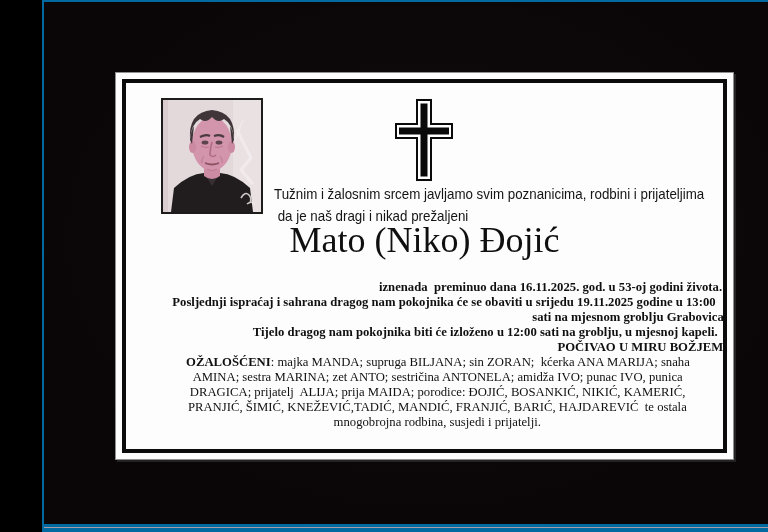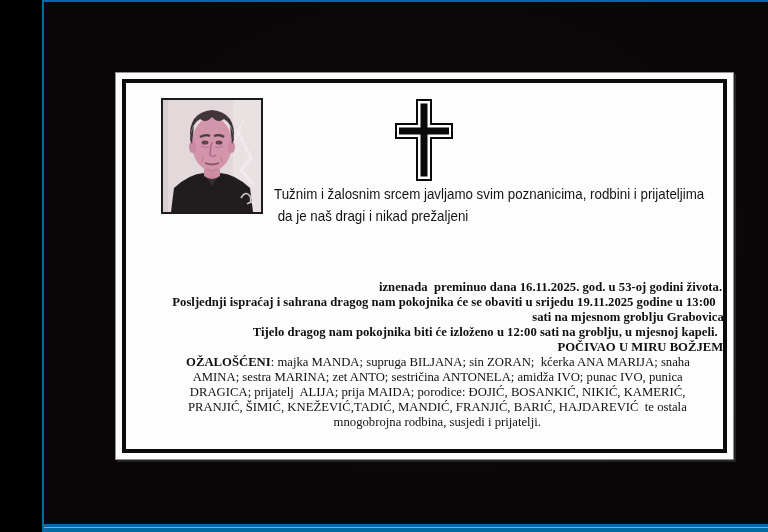--- a/index.html
+++ b/index.html
@@ -113,20 +113,21 @@
         <path d="M22,0 h16 v24 h21 v16 h-21 v42 h-16 v-42 h-21 v-16 h21 Z" fill="#0a0a0a"></path>
         <path d="M24,2 h12 v24 h21 v12 h-21 v42 h-12 v-42 h-21 v-12 h21 Z" fill="#ffffff"></path>
         <path d="M26.5,4.5 h7 v24 h21.5 v7 h-21.5 v42 h-7 v-42 h-21.5 v-7 h21.5 Z" fill="#0a0a0a"></path>
       </svg>
 
       <div class="intro">
         <div class="l1">Tužnim i žalosnim srcem javljamo svim poznanicima, rodbini i prijateljima</div>
         <div class="l2">da je naš dragi i nikad prežaljeni</div>
       </div>
 
+      <div class="name">Mato (Niko) Đojić</div>
 
       <div class="body-block">
         <div class="line">iznenada  preminuo dana 16.11.2025. god. u 53-oj godini života.</div>
         <div class="line">Posljednji ispraćaj i sahrana dragog nam pokojnika će se obaviti u srijedu 19.11.2025 godine u 13:00</div>
         <div class="line">sati na mjesnom groblju Grabovica.</div>
         <div class="line">Tijelo dragog nam pokojnika biti će izloženo u 12:00 sati na groblju, u mjesnoj kapeli.</div>
         <div class="line">POČIVAO U MIRU BOŽJEM!</div>
       </div>
 
       <div class="mourners">

